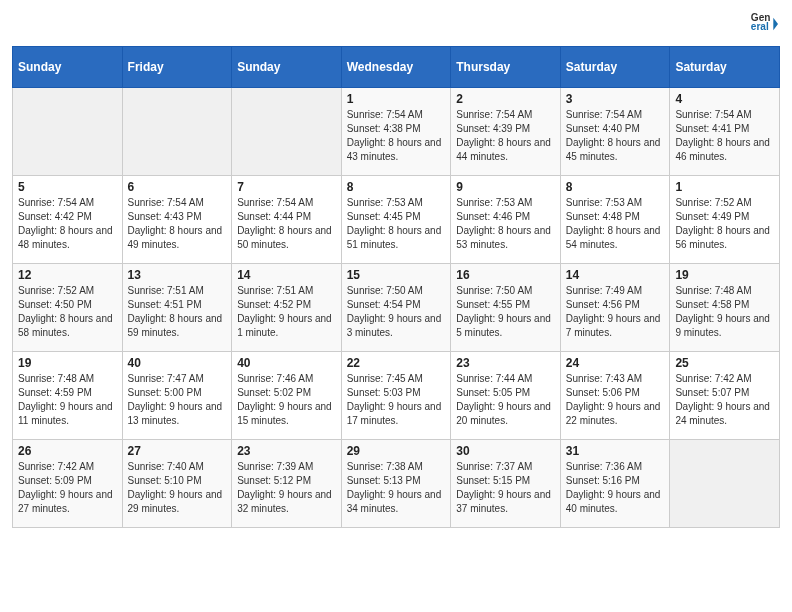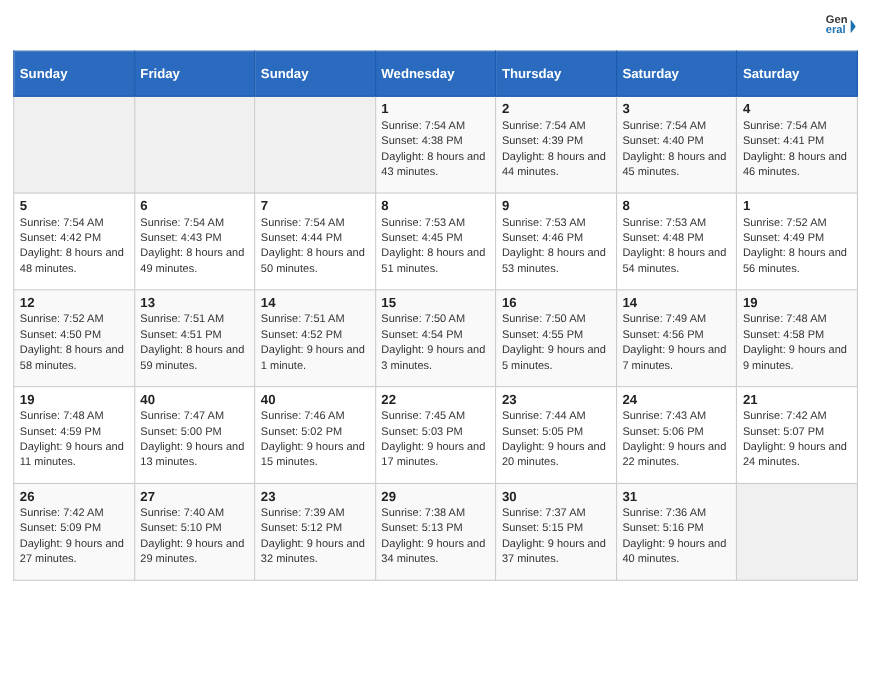--- a/index.html
+++ b/index.html
@@ -237,21 +237,21 @@
           </td>
           <td>
             <span class="day-number">23</span>
             <div class="day-info">Sunrise: 7:44 AM<br>Sunset: 5:05 PM<br>Daylight: 9 hours and 20 minutes.</div>
           </td>
           <td>
             <span class="day-number">24</span>
             <div class="day-info">Sunrise: 7:43 AM<br>Sunset: 5:06 PM<br>Daylight: 9 hours and 22 minutes.</div>
           </td>
           <td>
-            <span class="day-number">21</span>
+            <span class="day-number">25</span>
             <div class="day-info">Sunrise: 7:42 AM<br>Sunset: 5:07 PM<br>Daylight: 9 hours and 24 minutes.</div>
           </td>
         </tr>
         <tr>
           <td>
             <span class="day-number">26</span>
             <div class="day-info">Sunrise: 7:42 AM<br>Sunset: 5:09 PM<br>Daylight: 9 hours and 27 minutes.</div>
           </td>
           <td>
             <span class="day-number">27</span>

